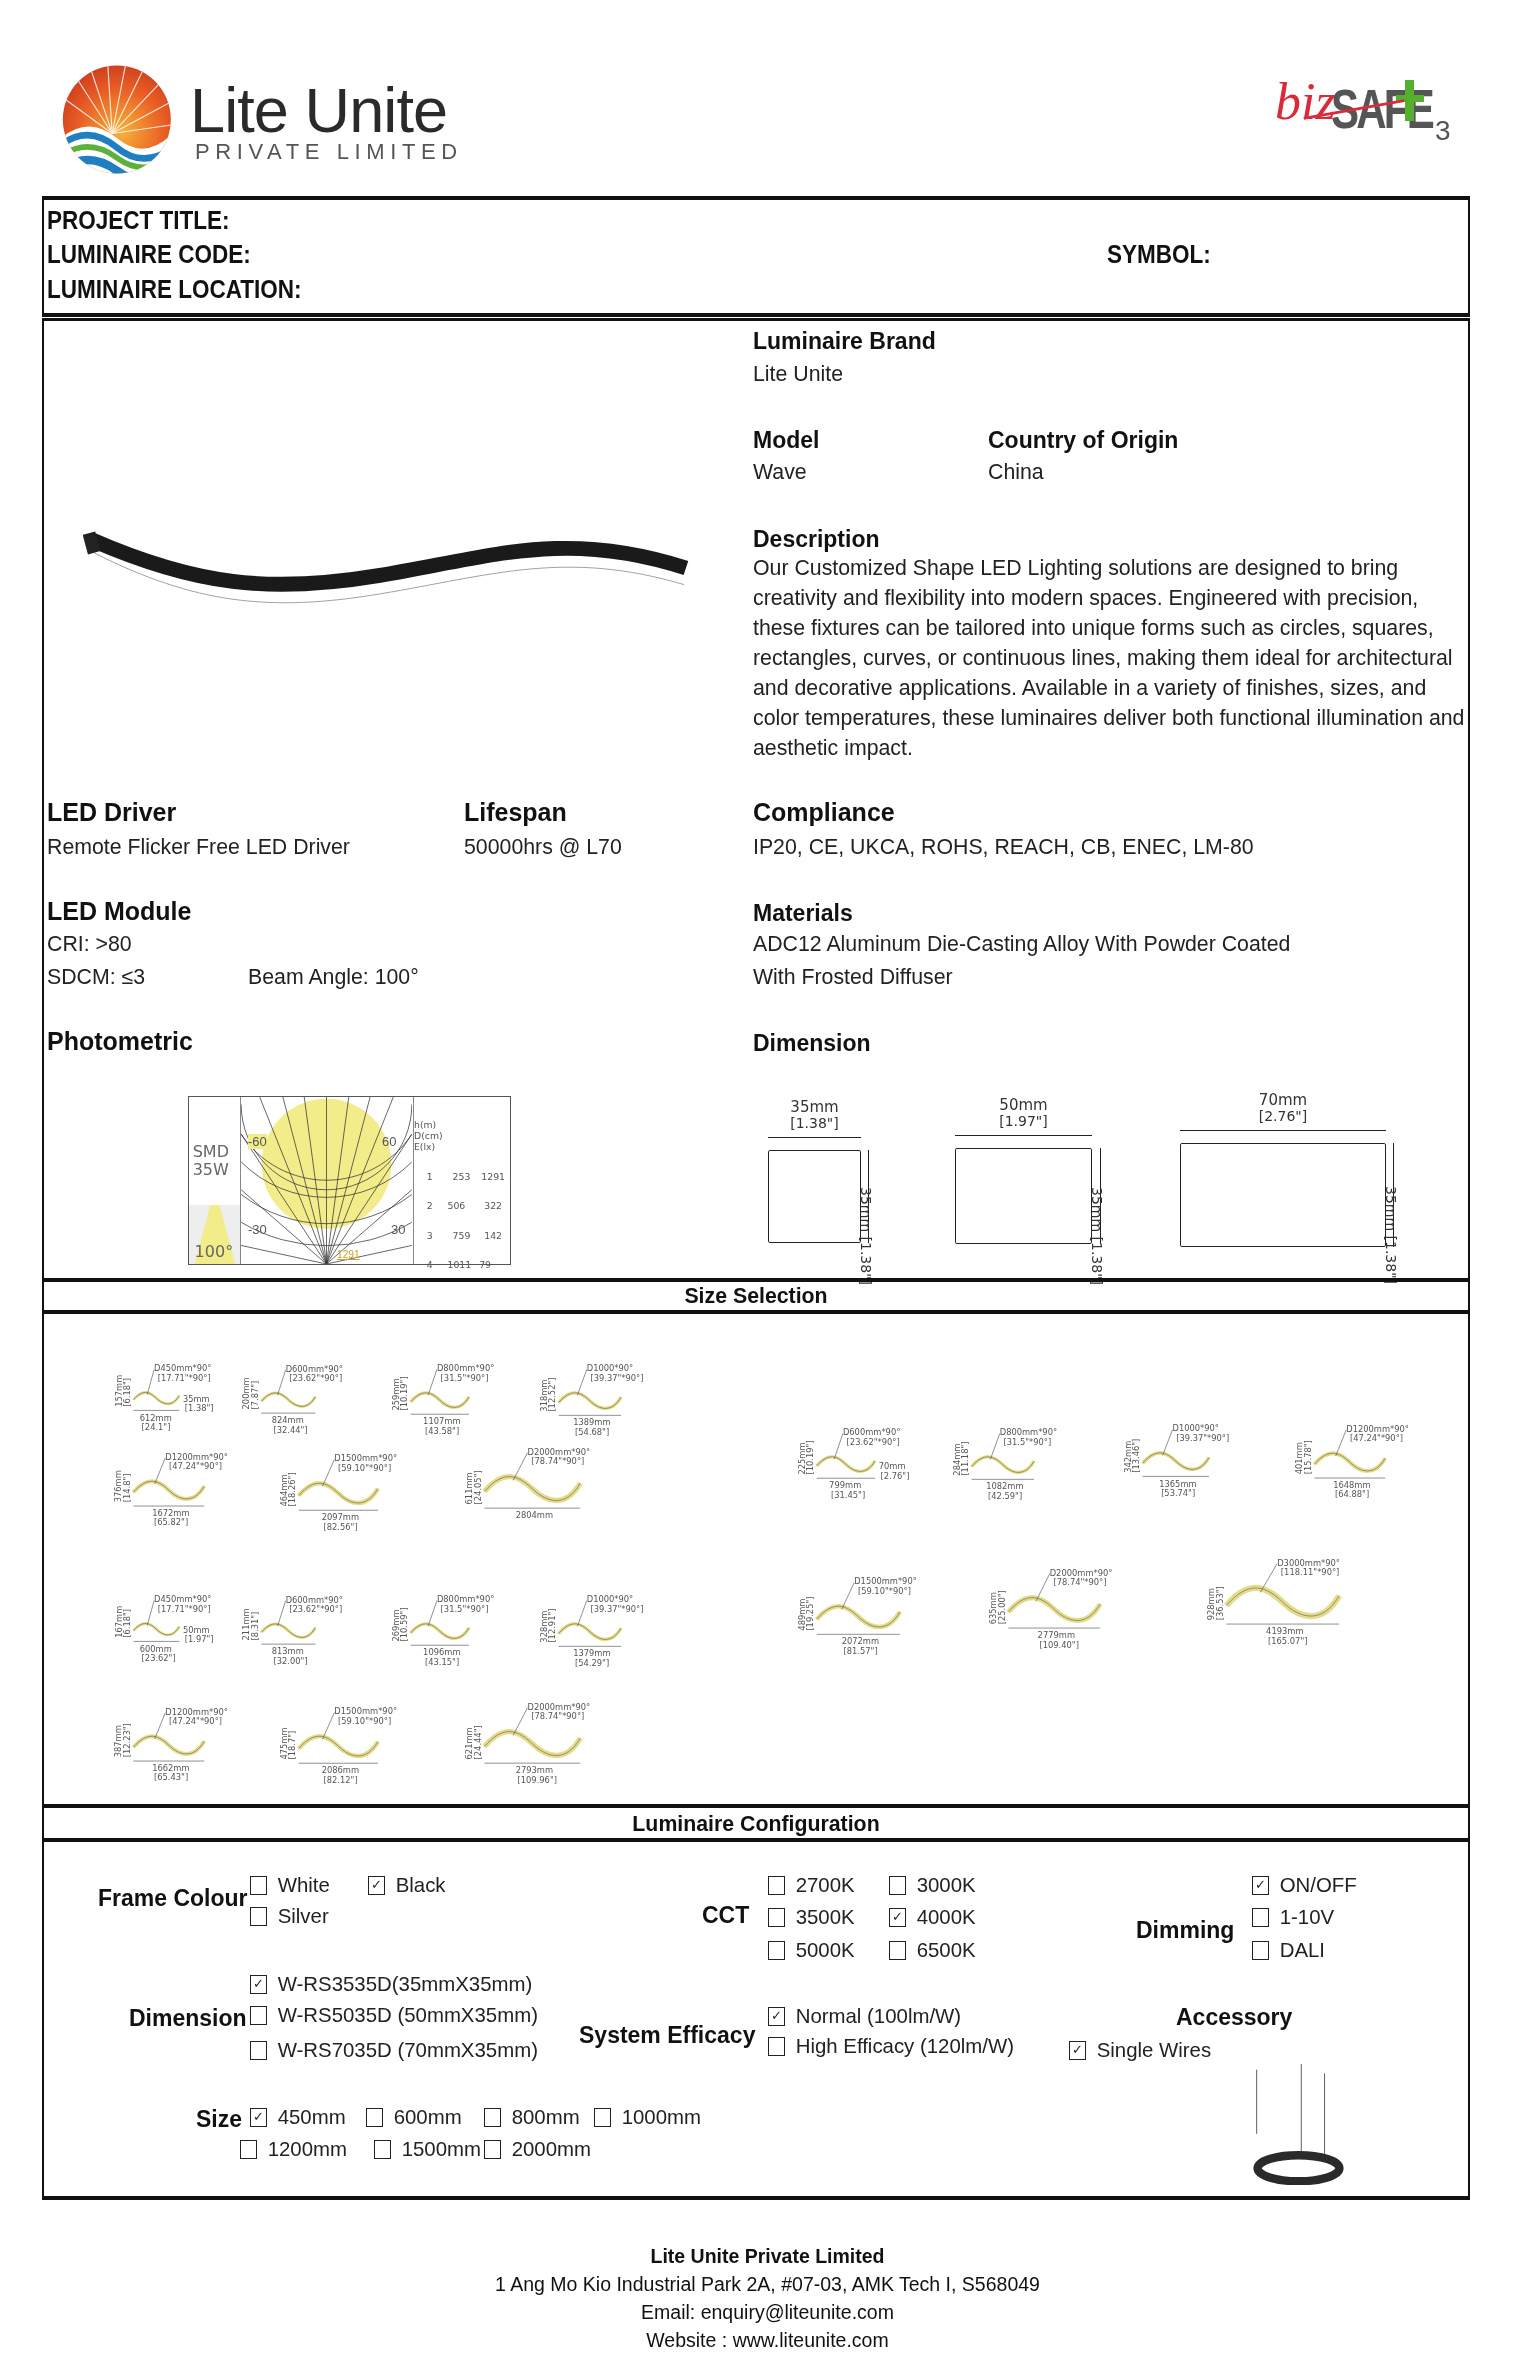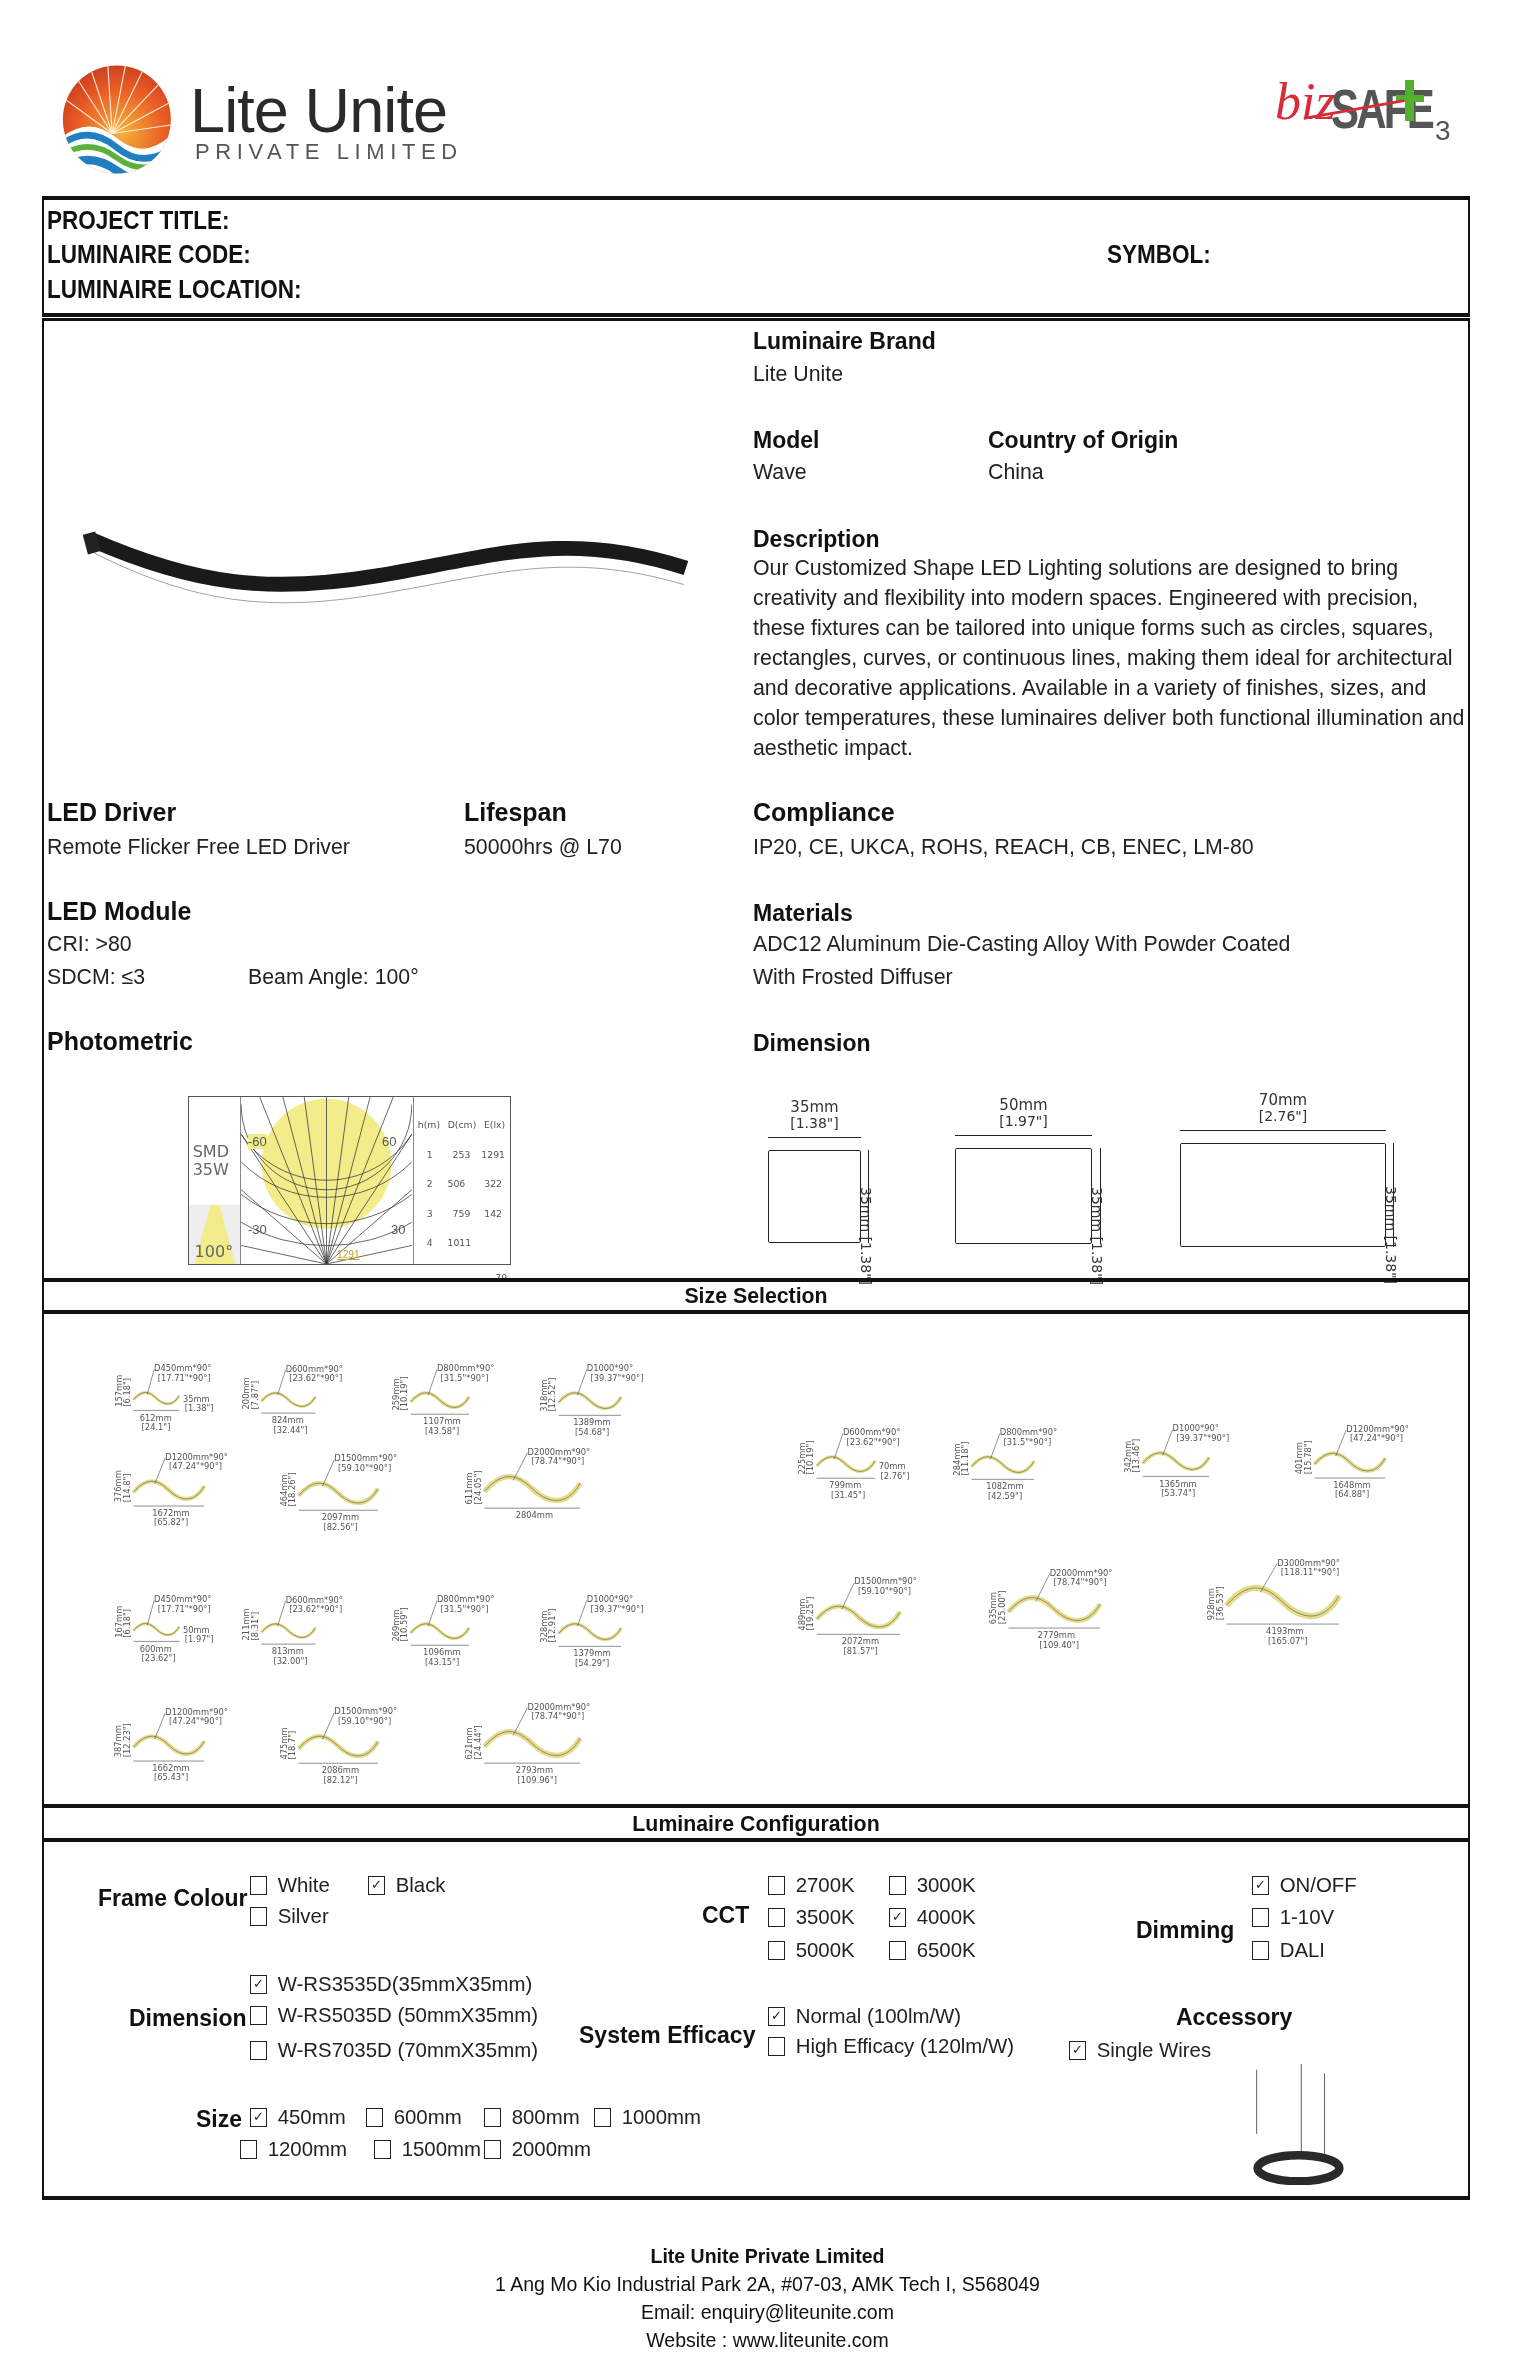--- a/index.html
+++ b/index.html
@@ -160,21 +160,21 @@
       <line x1="92" y1="180" x2="0" y2="160"></line>
         <line x1="92" y1="180" x2="184" y2="160"></line>
     </g>
   </svg>
   <div class="abs" style="left:59px;top:37px;font-size:13px;color:#555;background:#f2ec8a;">-60</div>
   <div class="abs" style="left:193px;top:37px;font-size:13px;color:#555;">60</div>
   <div class="abs" style="left:59px;top:125px;font-size:13px;color:#555;">-30</div>
   <div class="abs" style="left:202px;top:125px;font-size:13px;color:#555;">30</div>
   <div class="abs" style="left:148px;top:152px;font-size:10.2px;color:#c9a227;text-decoration:underline;">1291</div>
   <div class="abs" style="left:224px;top:0;width:96px;height:167px;border-left:0.9px solid #888;font-family:'DejaVu Sans',sans-serif;font-size:9.3px;color:#555;">
-    <div style="display:flex;justify-content:space-around;margin-top:22px;">
+    <div style="display:flex;justify-content:space-around;margin-top:22px;flex-direction:column;">
       <span>h(m)</span>
       <span>D(cm)</span>
       <span>E(lx)</span>
     </div>
     <div id="photo-rows">
         <div style="display:flex;justify-content:space-around;margin-top:18.6px;">
           <span style="width:28px;text-align:center;">1</span>
           <span style="width:28px;text-align:center;">253</span>
           <span style="width:28px;text-align:center;">1291</span>
         </div>
@@ -184,21 +184,21 @@
           <span style="width:28px;text-align:center;">322</span>
         </div>
         <div style="display:flex;justify-content:space-around;margin-top:18.6px;">
           <span style="width:28px;text-align:center;">3</span>
           <span style="width:28px;text-align:center;">759</span>
           <span style="width:28px;text-align:center;">142</span>
         </div>
         <div style="display:flex;justify-content:space-around;margin-top:18.6px;">
           <span style="width:28px;text-align:center;">4</span>
           <span style="width:28px;text-align:left;">1011</span>
-          <span style="width:28px;text-align:right;margin-top:35px;">79</span>
+          <span style="width:28px;text-align:left;">79</span>
         </div>
       </div>
   </div>
 </div>
 
 <div id="dim-profiles">
     <div class="abs" style="left:768px;top:1100px;width:148px;height:148px;">
       <div class="abs" style="left:0;top:0;width:93px;text-align:center;font-size:15px;color:#333;font-family:'DejaVu Sans',sans-serif;line-height:15px;">35mm</div>
       <div class="abs" style="left:0;top:15px;width:93px;text-align:center;font-size:14px;color:#333;font-family:'DejaVu Sans',sans-serif;">[1.38"]</div>
       <div class="abs" style="left:0;top:37px;width:93px;height:1.4px;background:#222;"></div>

